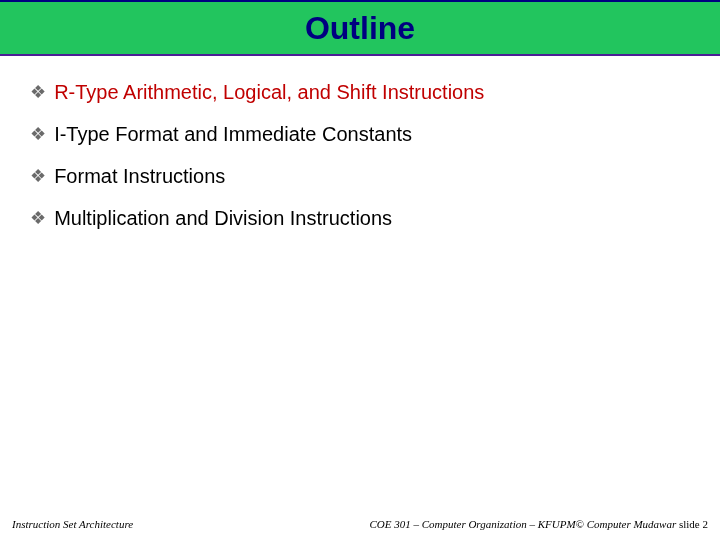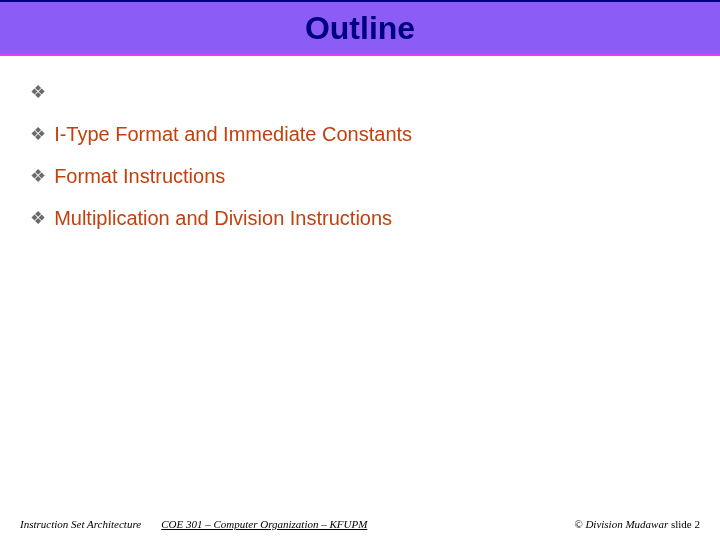--- a/index.html
+++ b/index.html
@@ -5,23 +5,23 @@
   * { margin: 0; padding: 0; box-sizing: border-box; }
   html, body { width: 720px; height: 540px; overflow: hidden; }
   body {
     background: #ffffff;
     font-family: Arial, sans-serif;
     position: relative;
   }
   .title-bar {
     width: 100%;
     height: 56px;
-    background: #8b5cf6;
+    background: #22c55e;
     border-top: 2px solid #000080;
-    border-bottom: 2px solid #d946ef;
+    border-bottom: 2px solid #4c1d95;
     display: flex;
     align-items: center;
     justify-content: center;
   }
   .title-text {
     font-family: "Comic Sans MS", cursive, sans-serif;
     font-size: 32px;
     font-weight: bold;
     color: #000080;
   }
@@ -34,69 +34,70 @@
     margin-bottom: 18px;
   }
   .diamond {
     font-size: 18px;
     color: #6a6a6a;
     margin-right: 8px;
     line-height: 24px;
   }
   .bullet-text {
     font-size: 20px;
-    color: #c2410c;
+    color: #000000;
     line-height: 24px;
   }
   .bullet-line.highlight .bullet-text {
     color: #c00000;
   }
   .footer {
     position: absolute;
     bottom: 10px;
     left: 0;
     width: 100%;
     display: flex;
     align-items: baseline;
     font-family: "Times New Roman", serif;
     font-style: italic;
     font-size: 11px;
     color: #000000;
-    padding: 0 20px;
+    padding: 0 12px;
   }
   .footer-left { flex: 0 0 auto; }
-  .footer-center { flex: 1 1 auto; text-align: left; padding-left: 20px; text-decoration: underline; }
+  .footer-center { flex: 1 1 auto; text-align: right; padding-left: 20px; }
   .footer-right { flex: 0 0 auto; white-space: nowrap; }
   .slide-num { font-style: normal; }
 </style>
 </head>
 <body>
 
 <div class="title-bar">
   <div class="title-text">Outline</div>
 </div>
 
 <div class="content">
   <div class="bullet-line highlight">
     <span class="diamond">❖</span>
+    <span class="bullet-text">R-Type Arithmetic, Logical, and Shift Instructions</span>
   </div>
   <div class="bullet-line">
     <span class="diamond">❖</span>
     <span class="bullet-text">I-Type Format and Immediate Constants</span>
   </div>
   <div class="bullet-line">
     <span class="diamond">❖</span>
     <span class="bullet-text">Format Instructions</span>
   </div>
   <div class="bullet-line">
     <span class="diamond">❖</span>
     <span class="bullet-text">Multiplication and Division Instructions</span>
   </div>
 </div>
 
 <div class="footer">
   <span class="footer-left">Instruction Set Architecture</span>
   <span class="footer-center">COE 301 – Computer Organization – KFUPM</span>
   <span class="footer-right">
-    <span>© Division Mudawar</span>
+    <span>© Computer Mudawar</span>
     <span class="slide-num">slide 2</span>
   </span>
 </div>
 
 </body></html>

